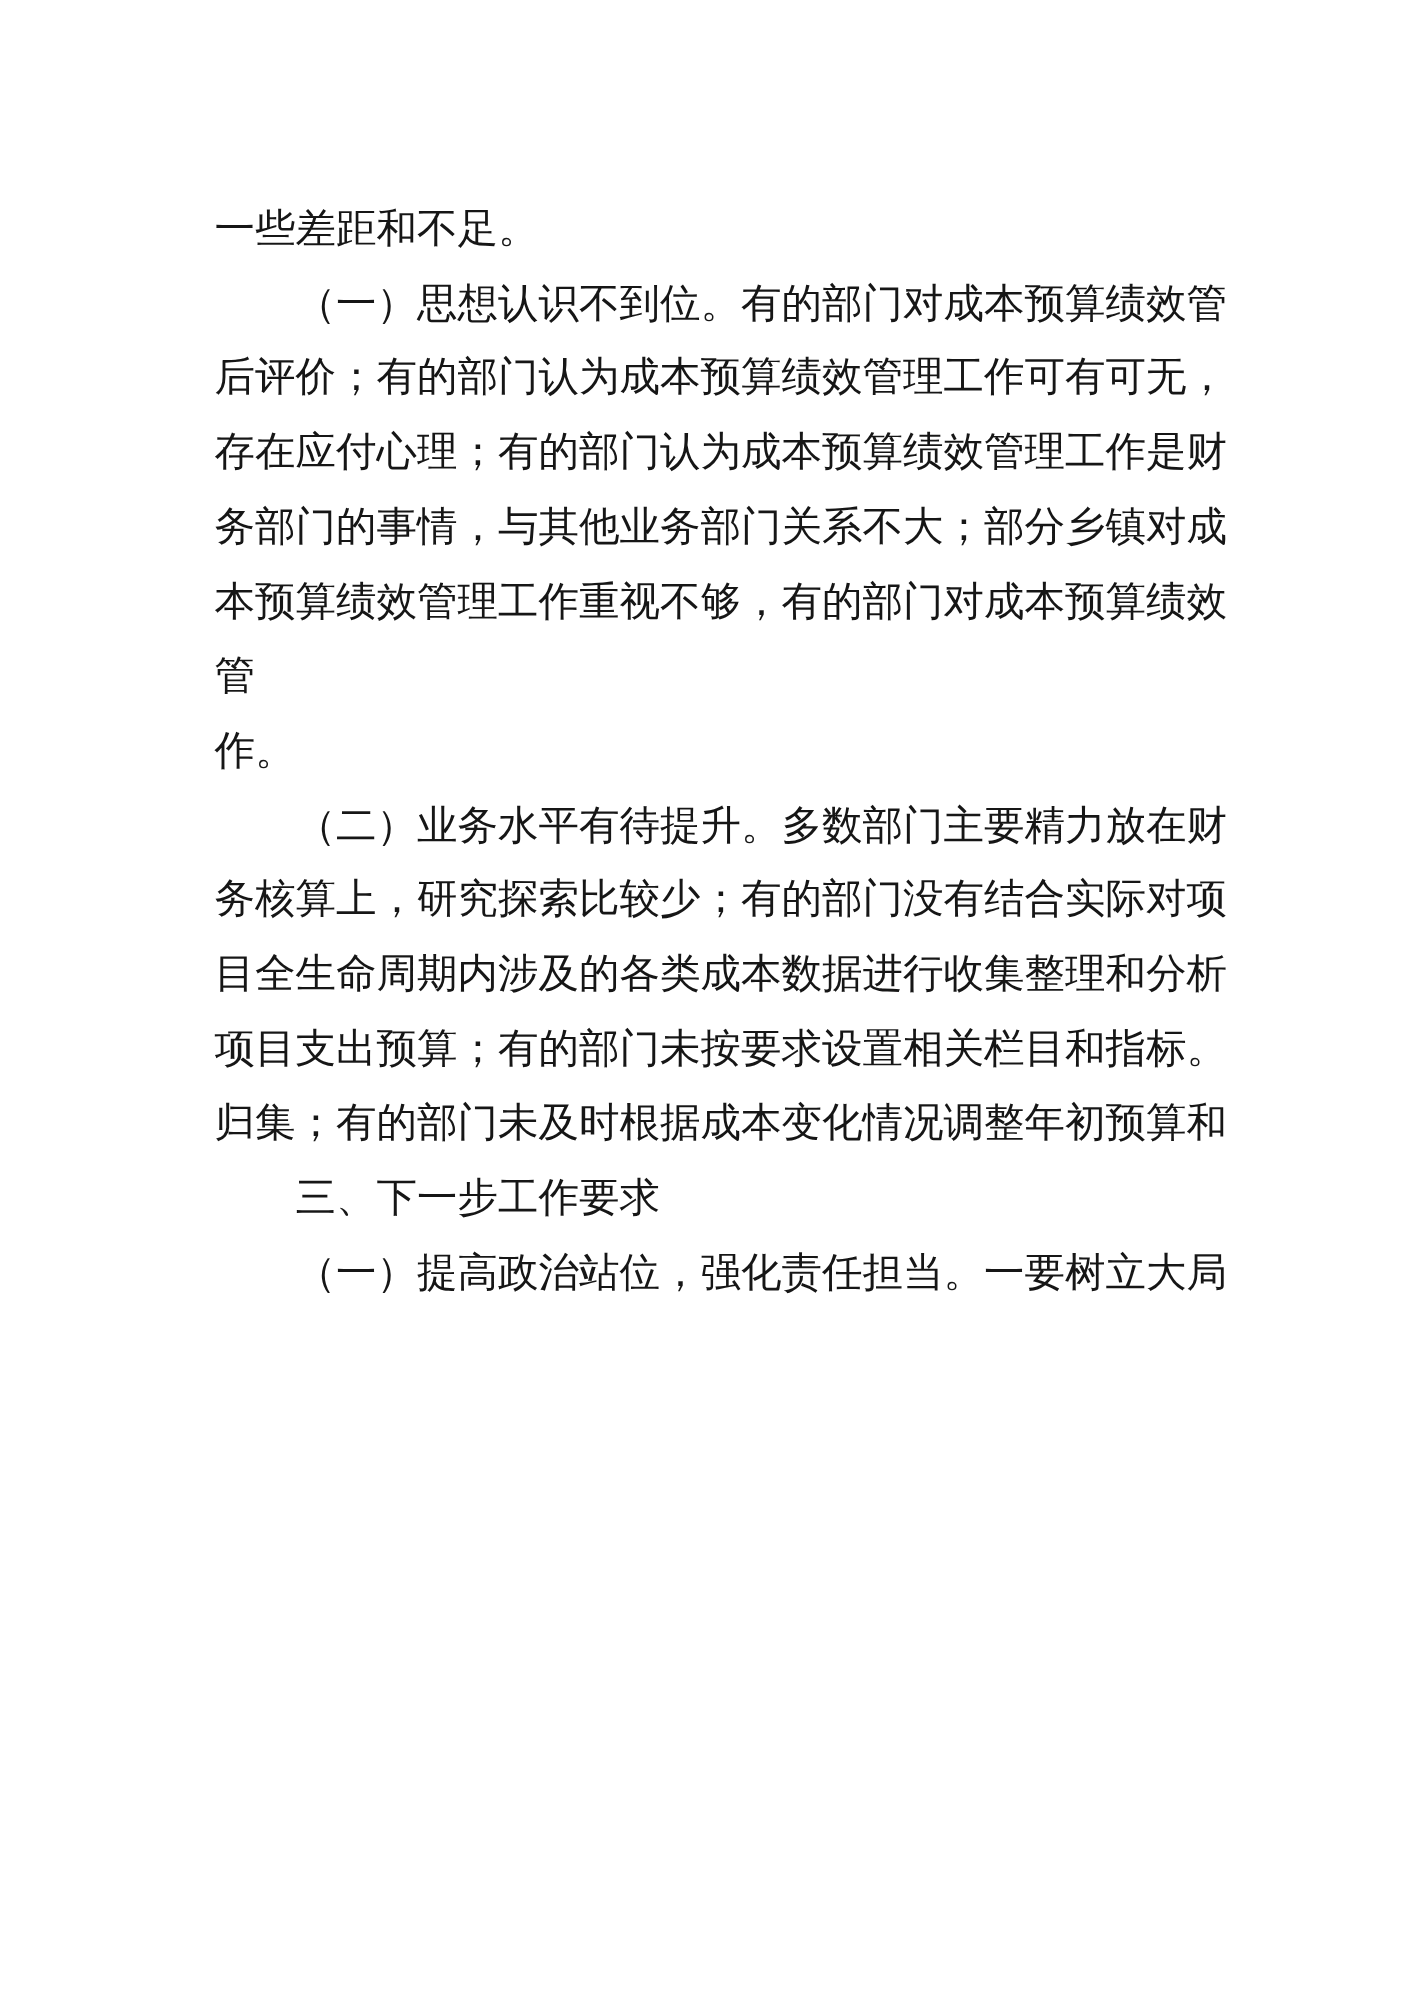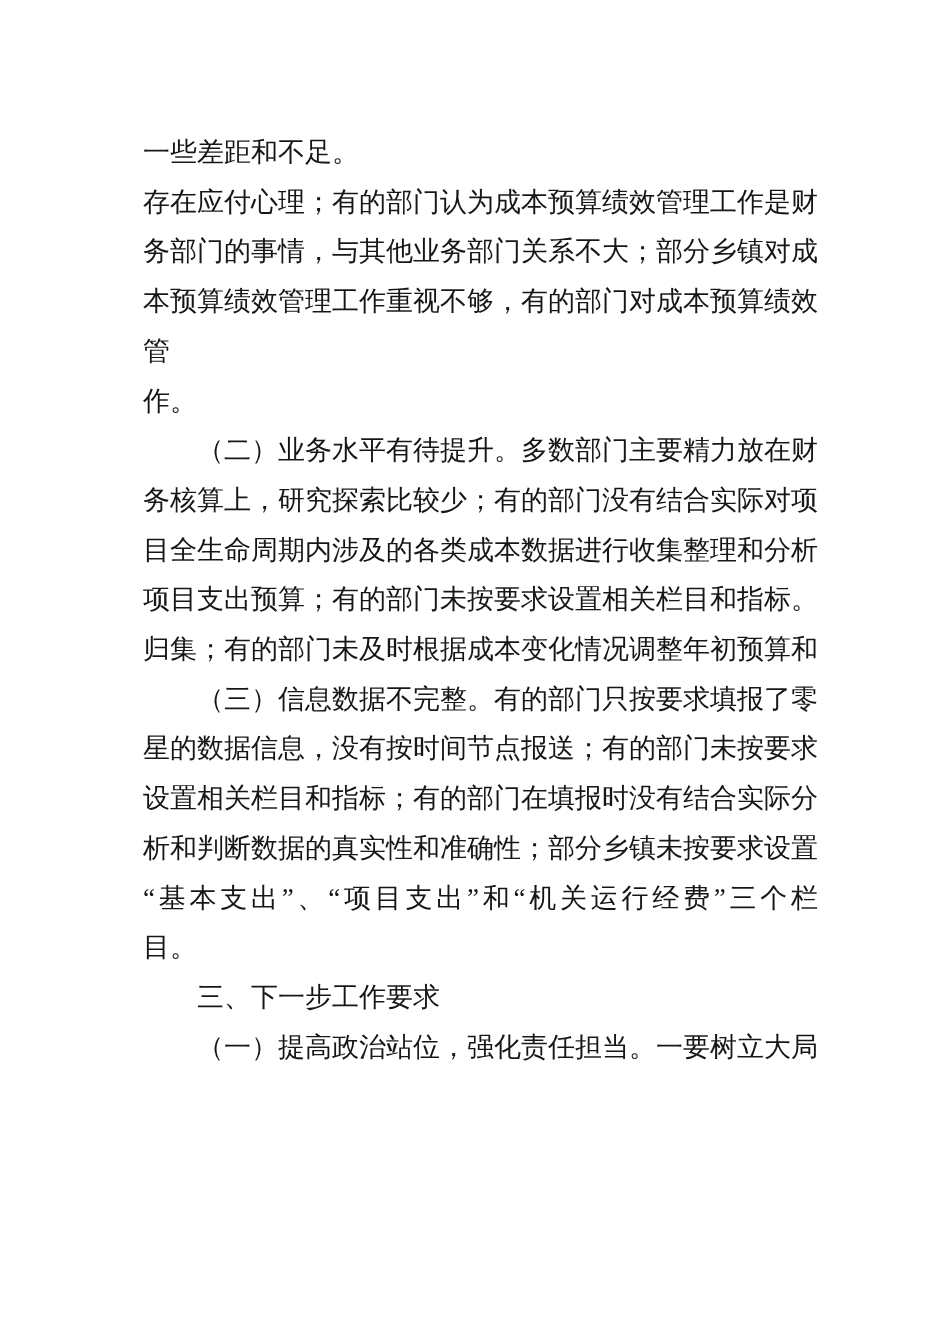--- a/index.html
+++ b/index.html
@@ -50,40 +50,34 @@
 </style>
 </head>
 <body>
 
 <div class="page">
   <div class="text-block" id="doc" style="color: rgb(22, 22, 22);">
       <div class="paragraph">
         <div class="line">一些差距和不足。</div>
       </div>
       <div class="paragraph">
+        <div class="line indent fill">（一）思想认识不到位。有的部门对成本预算绩效管</div>
+        <div class="line fill">后评价；有的部门认为成本预算绩效管理工作可有可无，</div>
         <div class="line fill">存在应付心理；有的部门认为成本预算绩效管理工作是财</div>
         <div class="line fill">务部门的事情，与其他业务部门关系不大；部分乡镇对成</div>
         <div class="line fill">本预算绩效管理工作重视不够，有的部门对成本预算绩效管</div>
         <div class="line">作。</div>
       </div>
       <div class="paragraph">
         <div class="line indent fill">（二）业务水平有待提升。多数部门主要精力放在财</div>
         <div class="line fill">务核算上，研究探索比较少；有的部门没有结合实际对项</div>
         <div class="line fill">目全生命周期内涉及的各类成本数据进行收集整理和分析</div>
         <div class="line">项目支出预算；有的部门未按要求设置相关栏目和指标。</div>
         <div class="line fill">归集；有的部门未及时根据成本变化情况调整年初预算和</div>
       </div>
       <div class="paragraph">
-        <div class="line indent fill">（三）信息数据不完整。有的部门只按要求填报了零</div>
-        <div class="line fill">星的数据信息，没有按时间节点报送；有的部门未按要求</div>
-        <div class="line fill">设置相关栏目和指标；有的部门在填报时没有结合实际分</div>
-        <div class="line fill">析和判断数据的真实性和准确性；部分乡镇未按要求设置</div>
-        <div class="line fill">“基本支出”、“项目支出”和“机关运行经费”三个栏</div>
-        <div class="line">目。</div>
-      </div>
-      <div class="paragraph">
         <div class="line indent">三、下一步工作要求</div>
       </div>
       <div class="paragraph">
         <div class="line indent fill">（一）提高政治站位，强化责任担当。一要树立大局</div>
       </div>
     </div>
 </div>
 
 </body></html>

